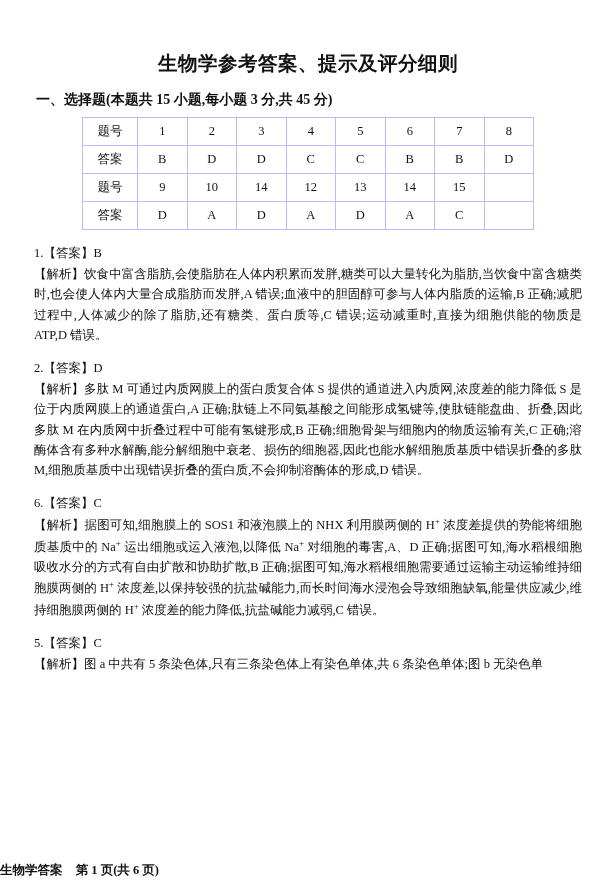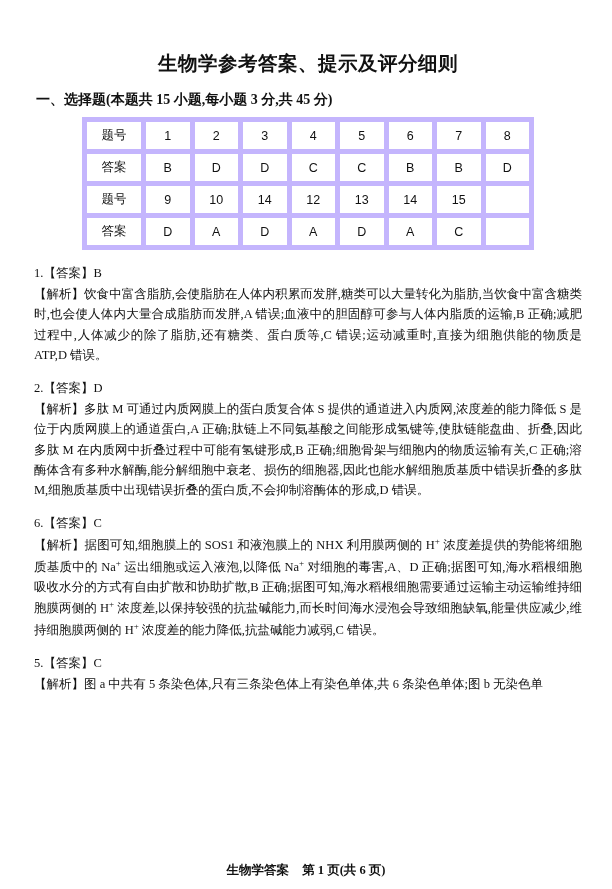--- a/index.html
+++ b/index.html
@@ -35,26 +35,26 @@
     font-weight: bold;
     margin: 6px 0 8px 2px;
   }
   table.ans-table {
     border-collapse: collapse;
     margin: 0 auto 10px auto;
     width: 452px;
     table-layout: fixed;
   }
   table.ans-table td {
-    border: 5px solid #c4b5fd;
+    border: 1px solid #c4b5fd;
     height: 25px;
     text-align: center;
     vertical-align: middle;
     font-size: 12.5px;
-    font-family: Liberation Sans, sans-serif;
+    font-family: Liberation Serif, serif;
   }
   table.ans-table td.lbl {
     width: 52px;
     font-size: 12.5px;
   }
   .qblock {
     margin-top: 5px;
   }
   .qline {
     font-size: 12.5px;
@@ -71,21 +71,21 @@
   }
   sup {
     font-size: 9px;
     vertical-align: super;
   }
   .footer {
     position: absolute;
     left: 0;
     right: 0;
     bottom: 10px;
-    text-align: center;
+    text-align: left;
     font-size: 12.5px;
     font-weight: bold;
   }
   .footer .pg {
     font-weight: bold;
     margin-left: 10px;
   }
 </style>
 </head>
 <body>

